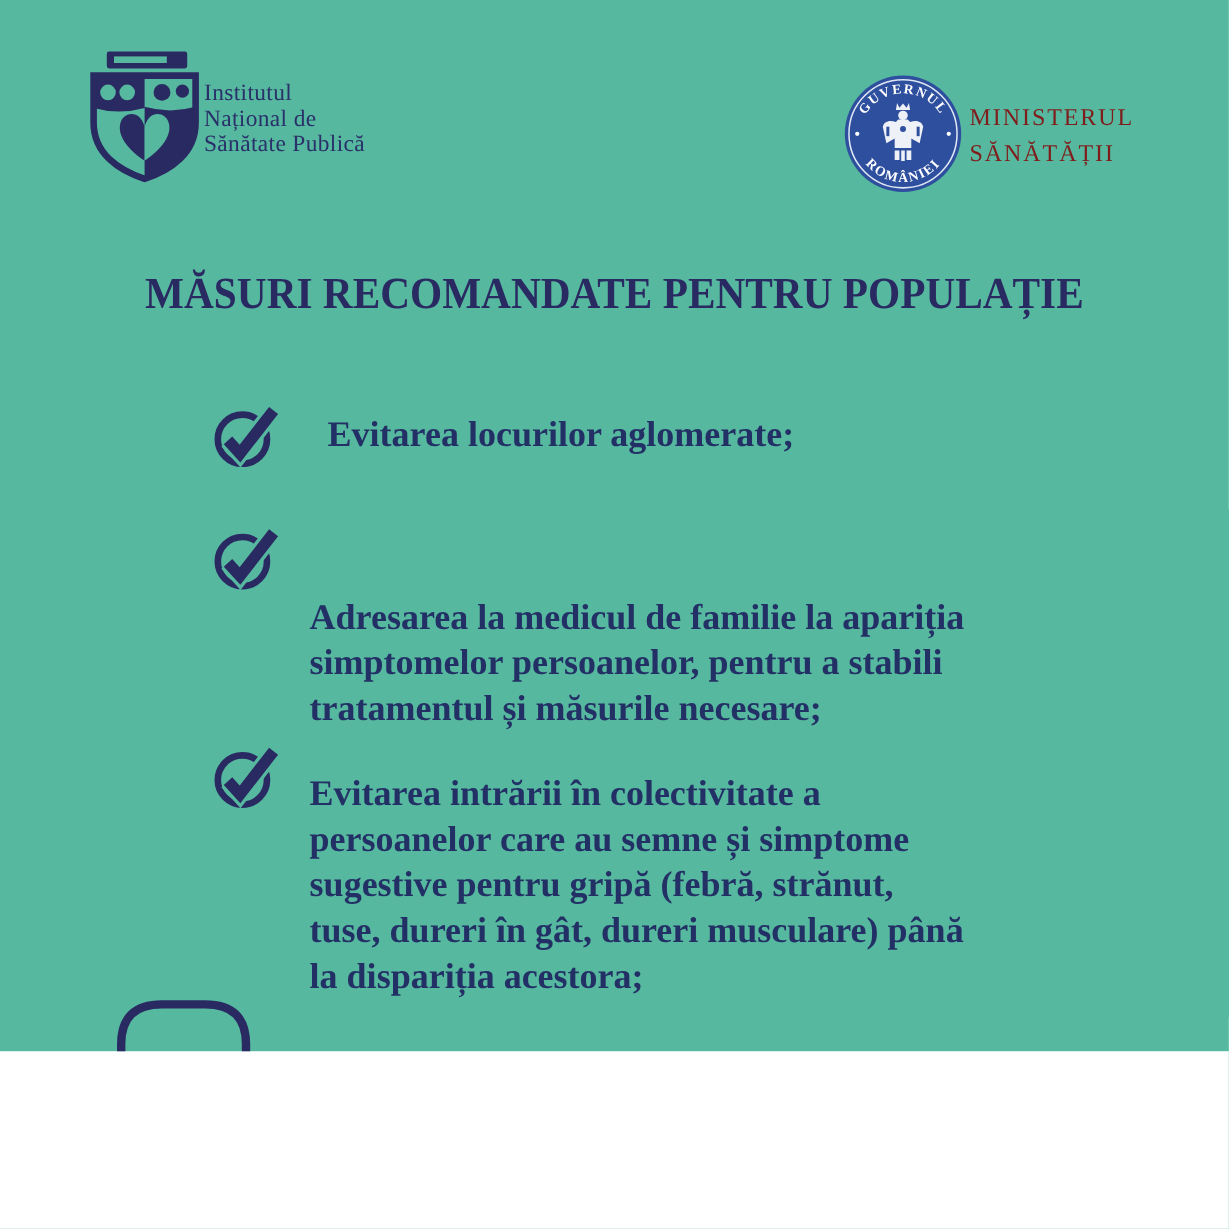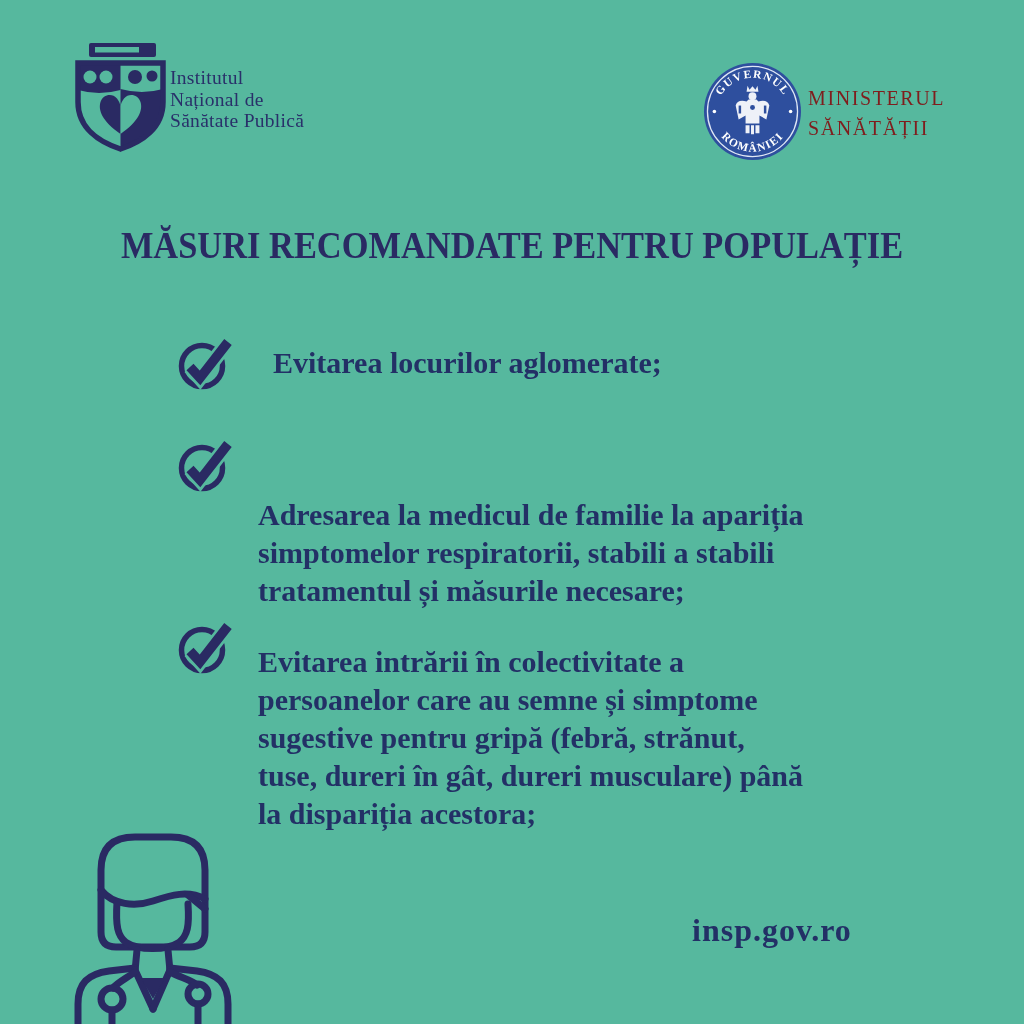--- a/index.html
+++ b/index.html
@@ -1,17 +1,17 @@
 <!DOCTYPE html>
 <html><head>
 <meta charset="utf-8">
 <style>
   html,body{margin:0;padding:0;}
   .canvas{
-    position:relative;width:1024px;height:1024px;overflow:hidden;
+    position:relative;width:1024px;height:876px;overflow:hidden;
     background:#56b89e;
     font-family:"Liberation Serif","DejaVu Serif",serif;
   }
   
   .insp-logo{position:absolute;left:73px;top:40px;width:95px;height:112px;}
   .insp-name{
     position:absolute;left:170px;top:67px;
     font-size:19.5px;line-height:21.5px;color:#29306a;letter-spacing:.3px;
   }
   .gov-badge{position:absolute;left:703px;top:62px;width:99px;height:99px;}
@@ -117,21 +117,21 @@
     <div>Evitarea locurilor aglomerate;</div>
   </div>
 
   <svg class="check-icon ci-2" viewBox="0 0 62 54" aria-hidden="true">
     <circle cx="24" cy="29" r="20.5" fill="none" stroke="#2a2a63" stroke-width="5.5"></circle>
     <polyline points="12,30 22,41 50,5" fill="none" stroke="#56b89e" stroke-width="15"></polyline>
     <polyline points="12,30 22,41 50,5" fill="none" stroke="#2a2a63" stroke-width="9.5"></polyline>
   </svg>
   <div class="bullet-text bt-2">
     <div>Adresarea la medicul de familie la apariția</div>
-    <div>simptomelor respiratorii, stabili a stabili</div>
+    <div>simptomelor persoanelor, pentru a stabili</div>
     <div>tratamentul și măsurile necesare;</div>
   </div>
 
   <svg class="check-icon ci-3" viewBox="0 0 62 54" aria-hidden="true">
     <circle cx="24" cy="29" r="20.5" fill="none" stroke="#2a2a63" stroke-width="5.5"></circle>
     <polyline points="12,30 22,41 50,5" fill="none" stroke="#56b89e" stroke-width="15"></polyline>
     <polyline points="12,30 22,41 50,5" fill="none" stroke="#2a2a63" stroke-width="9.5"></polyline>
   </svg>
   <div class="bullet-text bt-3">
     <div>Evitarea intrării în colectivitate a</div>

